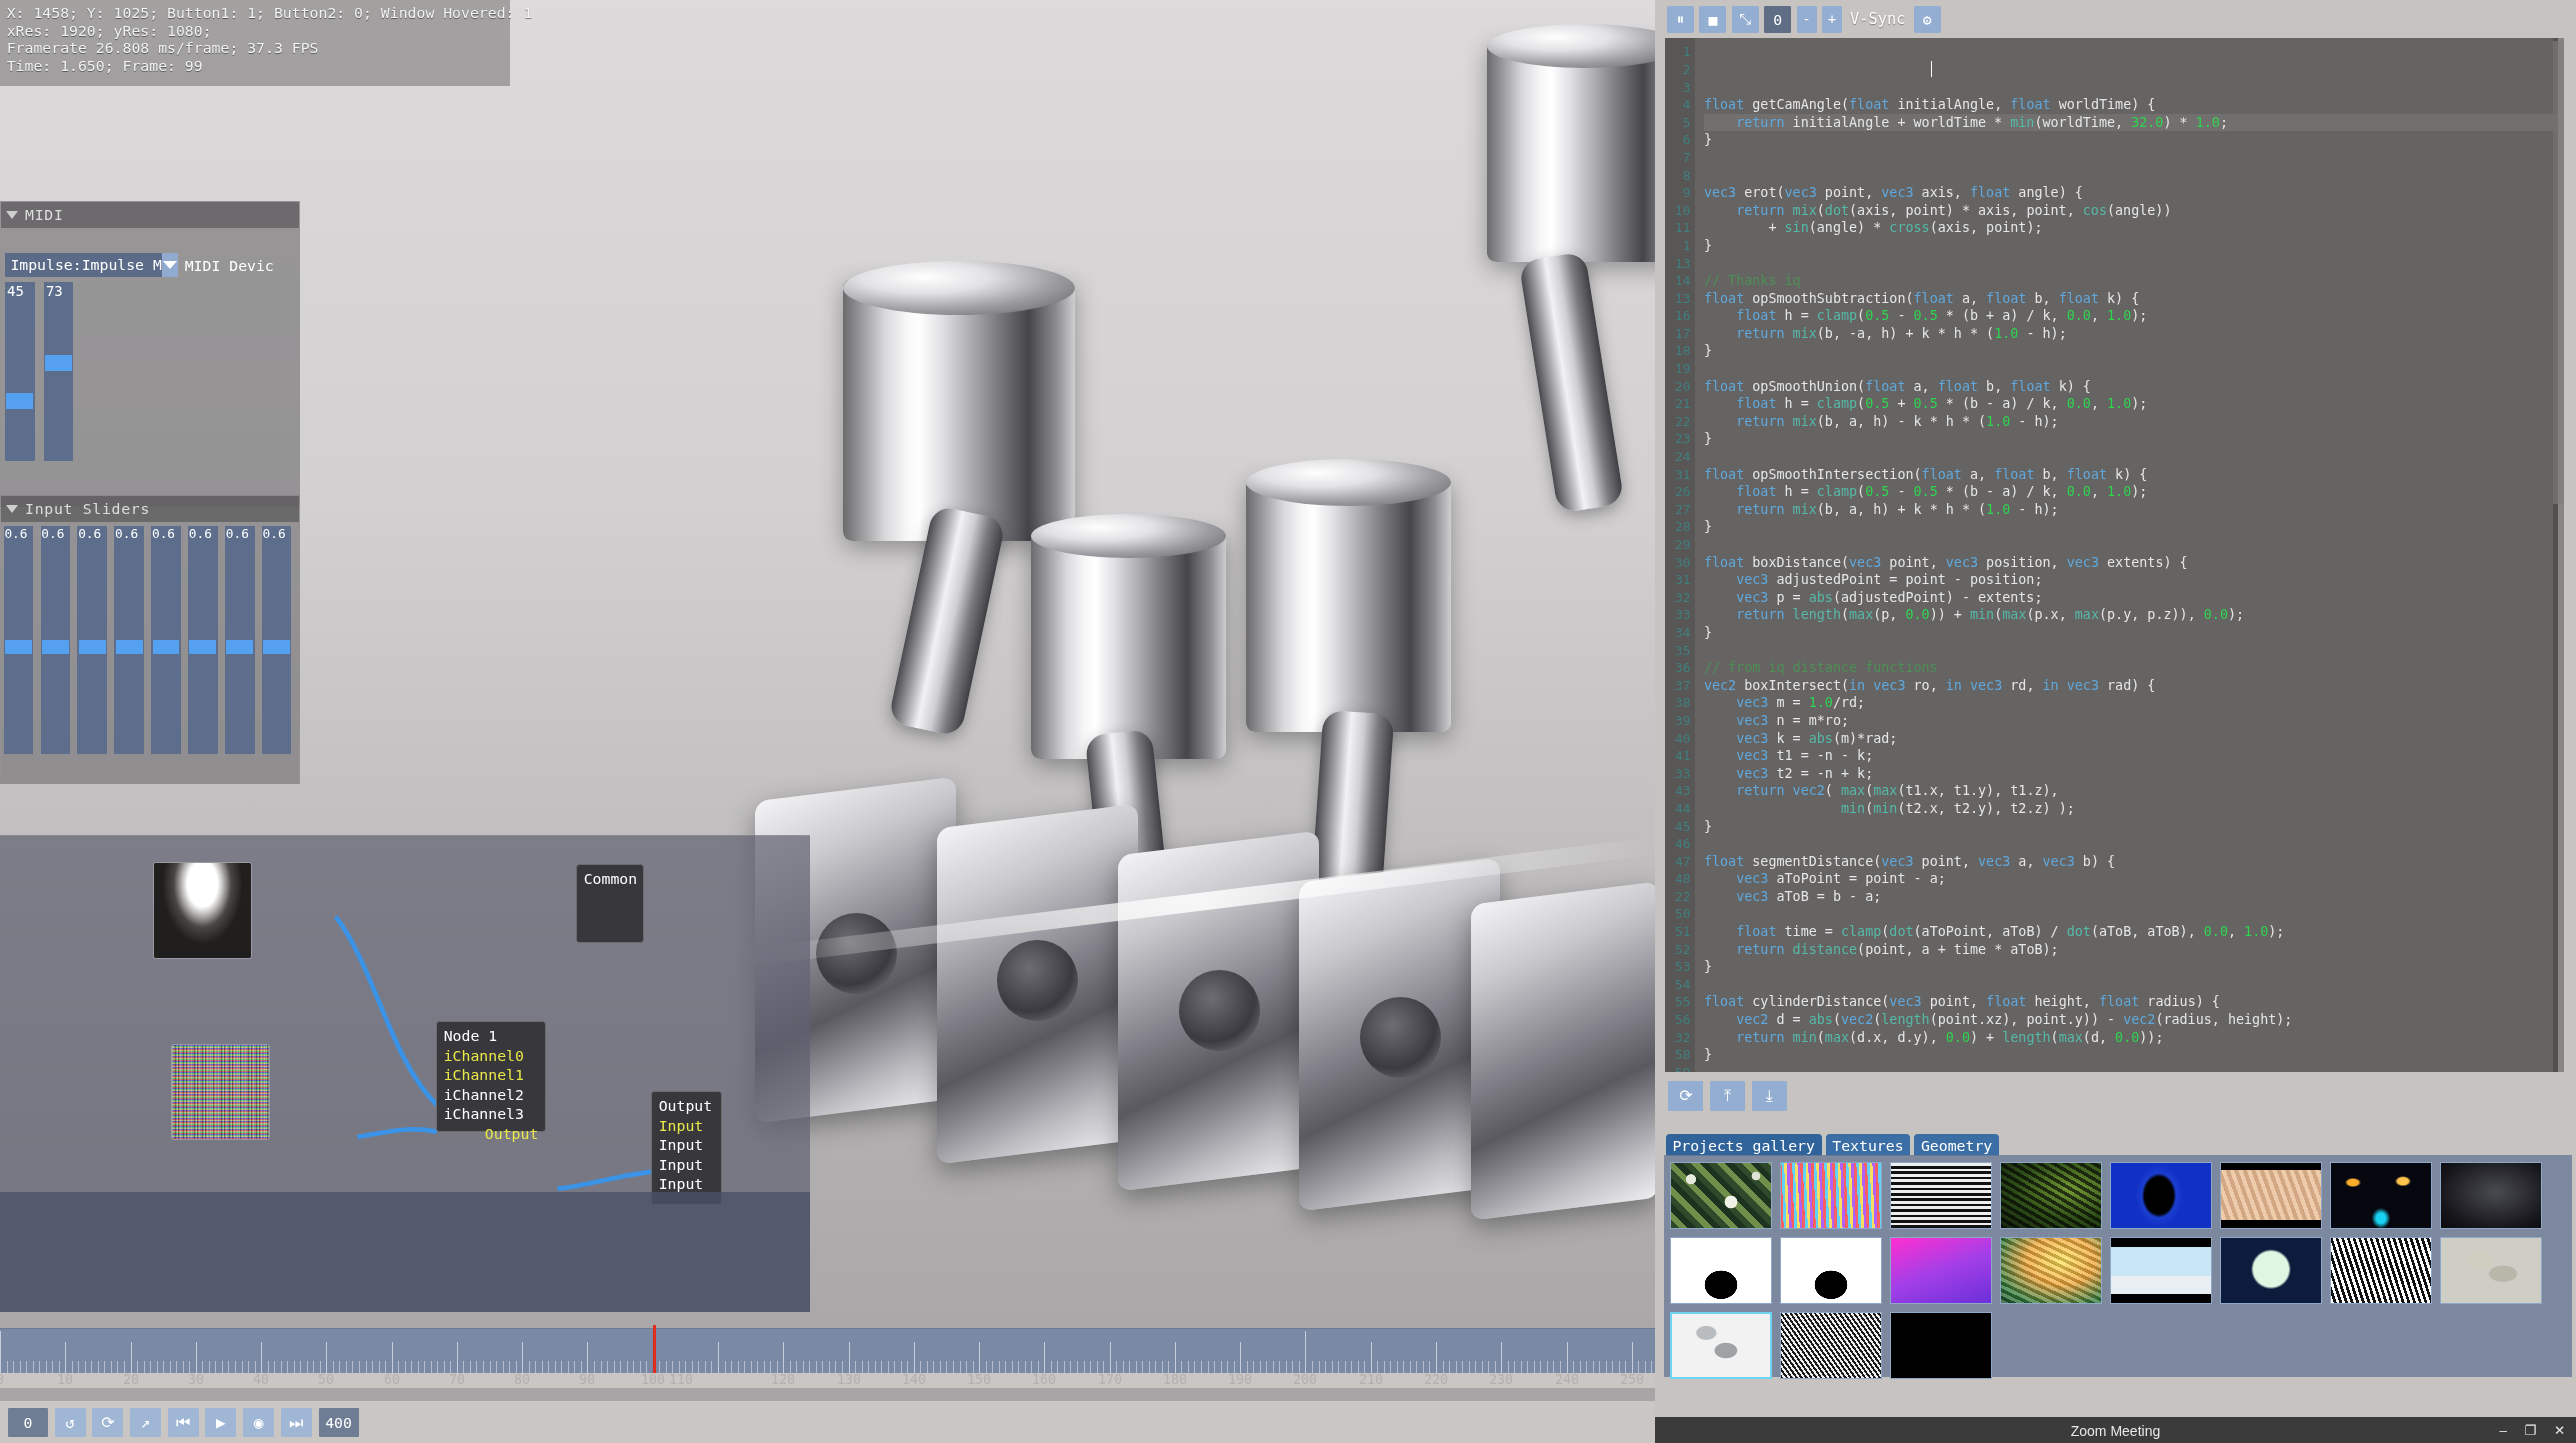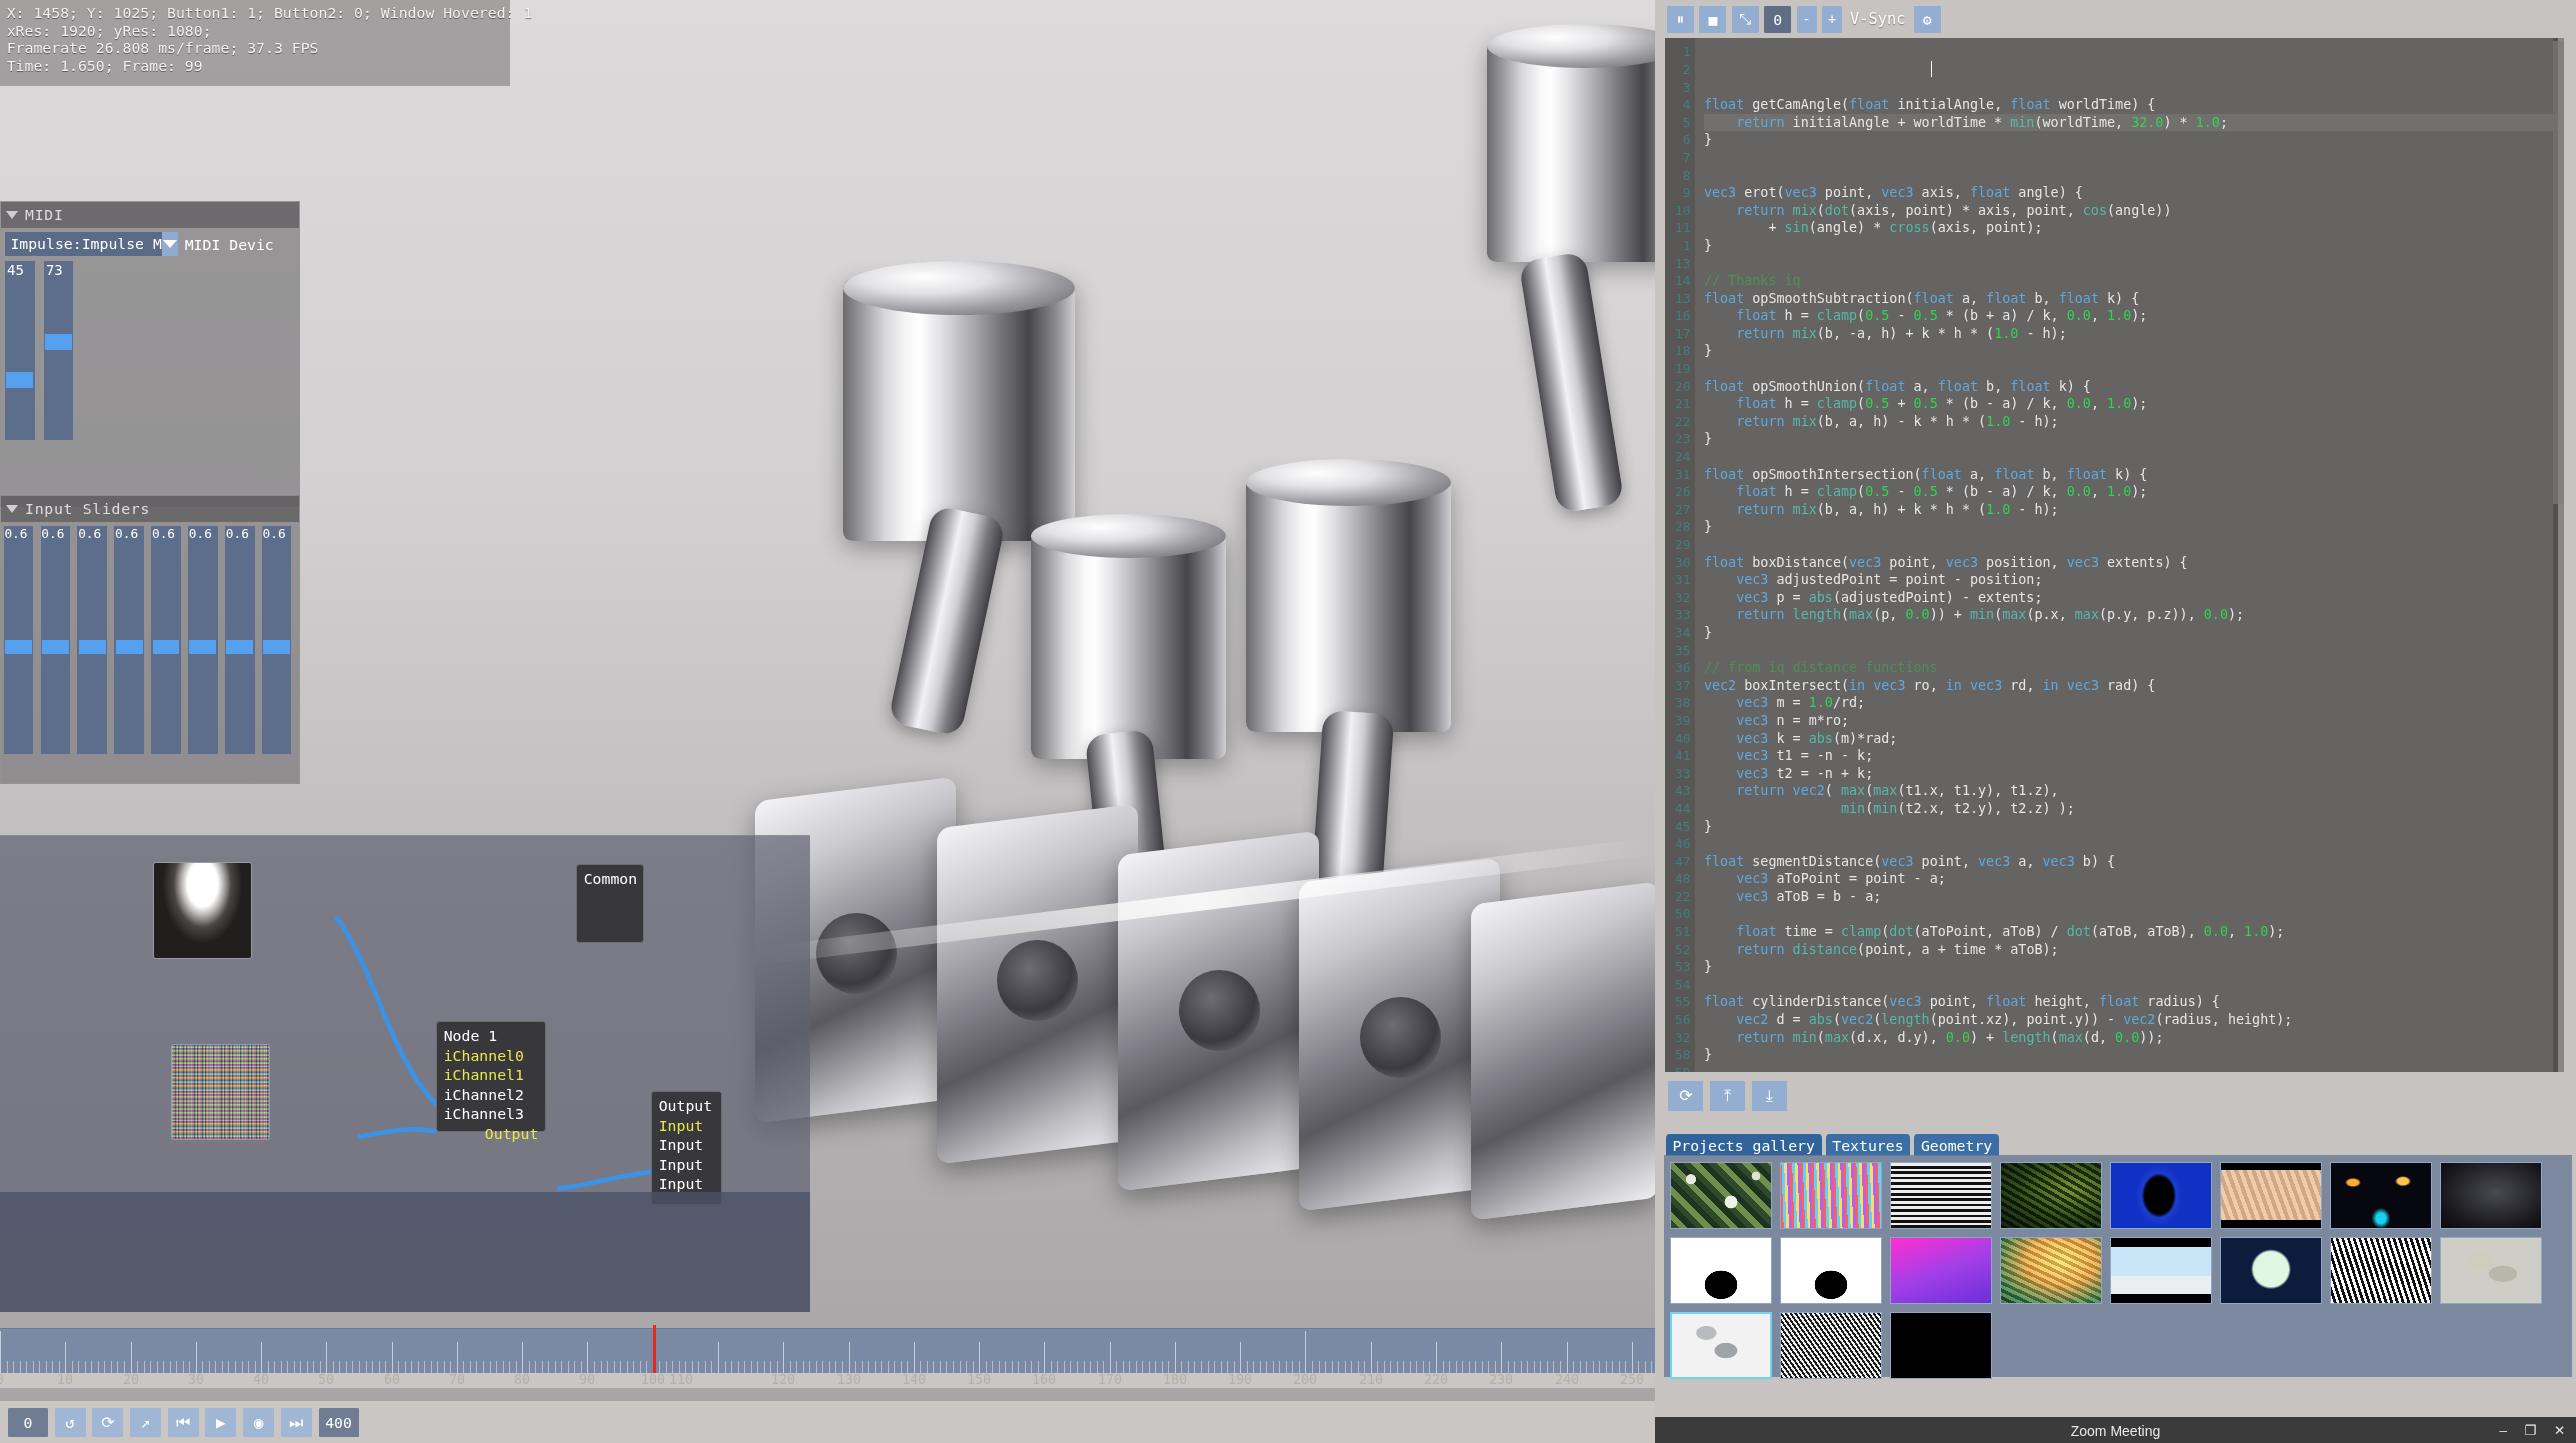--- a/index.html
+++ b/index.html
@@ -68,21 +68,21 @@
     position:absolute; left:0; top:0; width:510px; height:86px;
     background: rgba(128,124,124,0.62);
     color:#f2f2f2; font-size:14.8px; line-height:17.5px; padding:4px 6.7px;
     font-family:"DejaVu Sans Mono", monospace;
     text-shadow: 0 0.7px 0.7px rgba(0,0,0,.45);
   }
   #debug-overlay div { white-space: pre; }
 
   
   #midi-panel { left:0; top:201px; width:300px; height:306px; }
-  .midi-body { position:relative; height:calc(100% - 25.5px); padding: 4px; }
+  .midi-body { position:relative; height:calc(100% - 25.5px); padding: 4px; margin-top: 21px; }
   .midi-select {
     display:flex; align-items:center; height:25.5px; width: 100%;
   }
   .midi-combo {
     background:#5b6a87; color:#ffffff; font-size:14.8px; height:24px;
     line-height:24px; padding:0 5.4px; width:173px; overflow:hidden; white-space:nowrap;
     display:flex; align-items:center; justify-content:space-between;
   }
   .midi-combo .arrow-box { background:#90aad0; height:24px; width:23px; display:flex; align-items:center; justify-content:center; margin-right:-5.4px;}
   .combo-arrow { width:0;height:0;border-left:7.4px solid transparent;border-right:7.4px solid transparent;border-top:8.7px solid #fff; }

